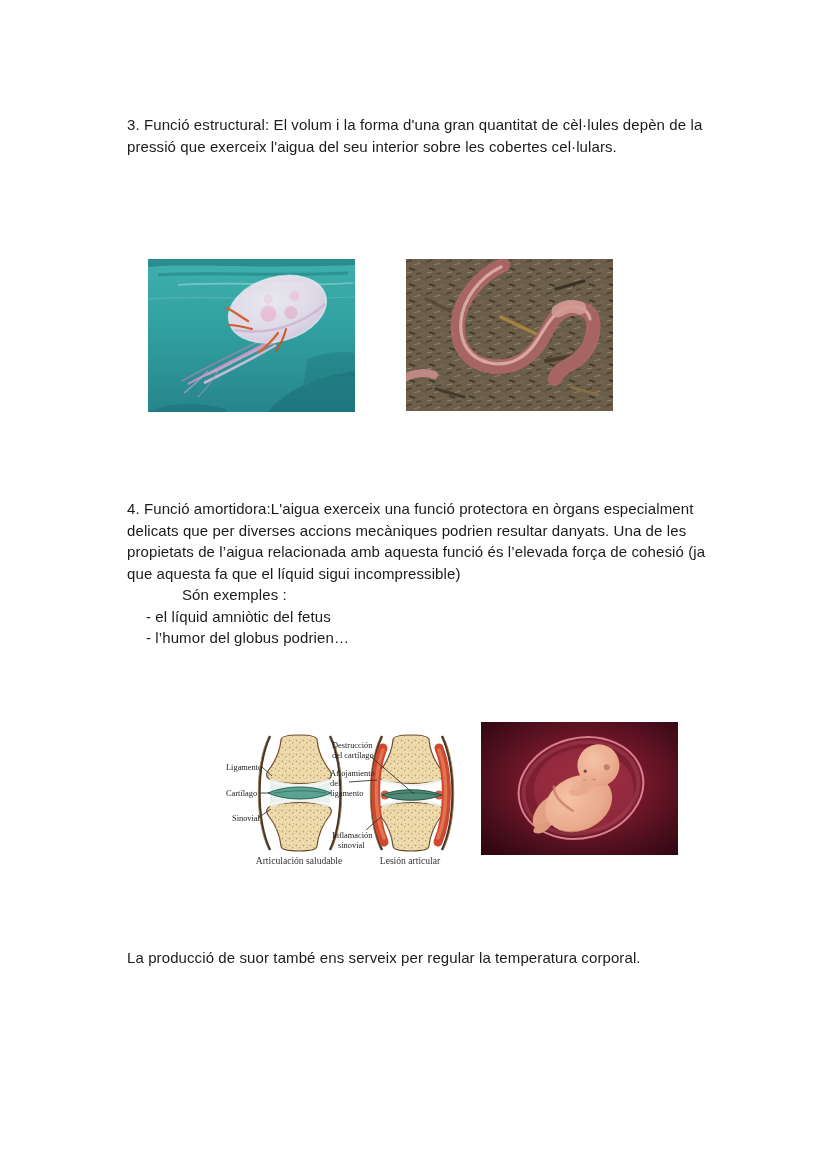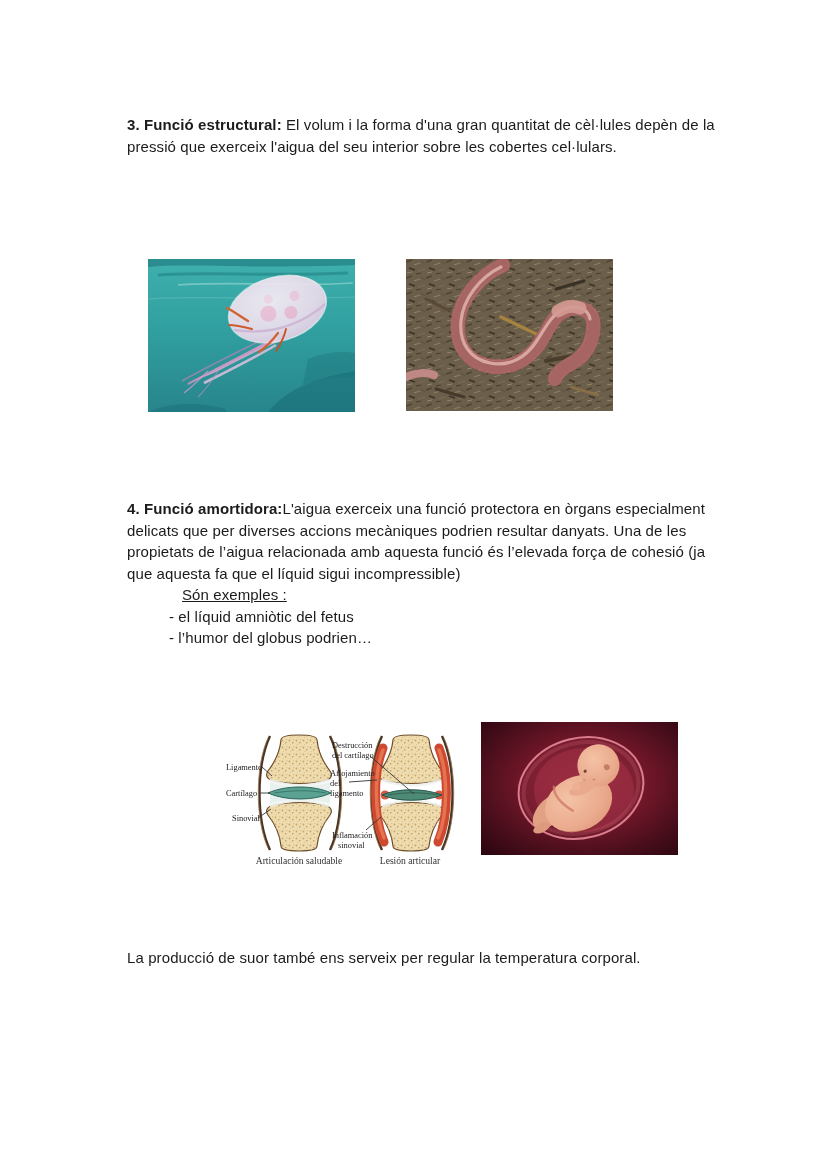--- a/index.html
+++ b/index.html
@@ -14,23 +14,23 @@
     overflow: hidden;
   }
   .textblock {
     position: absolute;
     width: 596px;
     font-size: 15px;
     line-height: 21.5px;
     letter-spacing: 0.1px;
   }
   .para { margin: 0; }
-  .bold { font-weight: bold; }
-  .examples-label { margin-left: 55px; text-decoration: underline; }
-  .example-item  { margin-left: 42px; }
+  .bold { font-weight: normal; }
+  .examples-label { margin-left: 55px; }
+  .example-item  { margin-left: 19px; }
   .fig { position: absolute; display:block; }
   .fig svg { display:block; }
   .diagram-label { font-family: "Liberation Serif", "DejaVu Serif", serif; fill:#222222; }
   .diagram-caption { font-family: "Liberation Serif", "DejaVu Serif", serif; fill:#333333; }
 </style>
 </head>
 <body>
 
 <div class="page">
 

